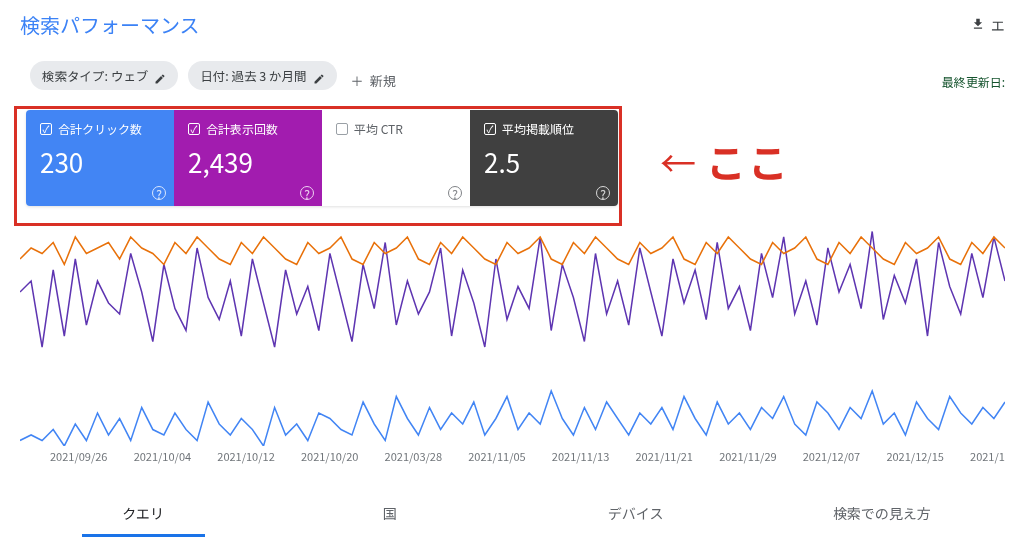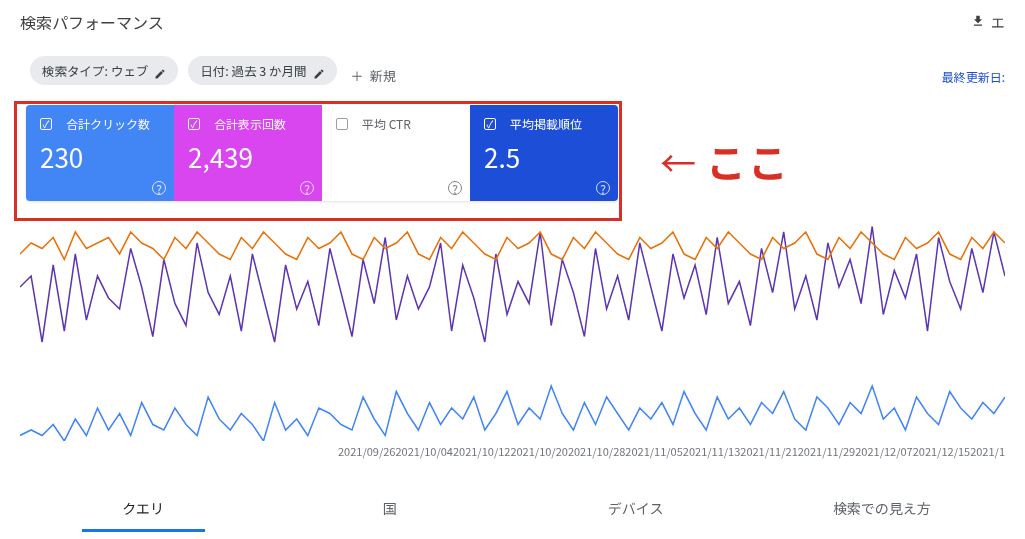--- a/index.html
+++ b/index.html
@@ -13,23 +13,23 @@
     position: relative;
   }
   
   .header {
     display: flex;
     align-items: center;
     justify-content: space-between;
     padding: 10px 20px 8px 20px;
   }
   .page-title {
-    font-size: 16px;
+    font-size: 20px;
     font-weight: 400;
-    color: #404040;
+    color: #3b82f6;
   }
   .export {
     display:flex; align-items:center; gap:6px;
     font-size:14px; color:#3c4043;
   }
   
   .filters {
     display:flex; align-items:flex-end; gap:10px;
     padding: 14px 20px 14px 30px;
   }
@@ -42,21 +42,21 @@
     display:inline-flex; align-items:center; gap:6px;
   }
   .chip .pen { width:12px; height:12px; }
   .add-new {
     display:flex; align-items:center; gap:6px;
     font-size:13px; color:#5f6368;
     margin-left:4px;
   }
   .last-updated {
     margin-left:auto;
-    font-size:12px; color:#1d4ed8;
+    font-size:12px; color:#14532d;
   }
   
   .metrics-wrap {
     padding: 0 20px 0 20px;
     position: relative;
   }
   .red-box {
     position:absolute;
     left:14px; top:-4px;
     width: 608px; height:120px;
@@ -72,42 +72,42 @@
     border-radius: 4px;
     overflow:hidden;
   }
   .metric {
     flex:1;
     padding: 10px 14px;
     position:relative;
     color:#fff;
   }
   .metric .label-row {
-    display:flex; align-items:center; gap:14px;
+    display:flex; align-items:center; gap:6px;
     font-size:12px;
   }
   .metric .value {
     font-size:26px;
     margin-top:6px;
     font-weight:400;
   }
   .metric .help {
     position:absolute; bottom:6px; right:8px;
     font-size:12px; opacity:.8;
     width:14px; height:14px;
     display:flex; align-items:center; justify-content:center;
     border:1px solid currentColor; border-radius:50%;
   }
   .chk { width:12px;height:12px;border:1.5px solid currentColor;display:inline-flex;align-items:center;justify-content:center;border-radius:2px;}
   .chk.on::after{content:"✓";font-size:10px;line-height:1;}
   .metric.clicks { background:#4285f4; }
-  .metric.impr   { background:#d946ef; }
+  .metric.impr   { background:#a21caf; }
   .metric.ctr    { background:#ffffff; color:#5f6368; }
   .metric.ctr .chk { border-color:#9aa0a6; }
-  .metric.pos    { background:#1d4ed8; }
+  .metric.pos    { background:#404040; }
 
   
   .annotation {
     position:absolute;
     left:660px; top: 132px;
     color:#d93025;
     font-size:40px;
     font-weight:700;
     letter-spacing:2px;
     display:flex; align-items:center; gap:8px;
@@ -117,21 +117,21 @@
 
   
   .chart-area {
     padding: 20px 20px 0 20px;
   }
   svg.chart { width: 985px; height: 220px; display:block; }
   .xaxis {
     display:flex;
     padding: 2px 0 0 30px;
     font-size:11px; color:#70757a;
-    justify-content:flex-end;
+    justify-content:space-between;
     width:985px;
   }
 
   
   .tabs {
     display:flex;
     padding: 28px 20px 0 20px;
     font-size:14px;
     color:#5f6368;
     border-top:1px solid transparent;
@@ -236,21 +236,21 @@
         <polyline points="0.0,195.0 11.1,190.0 22.1,195.0 33.2,185.0 44.3,200.0 55.3,180.0 66.4,195.0 77.5,170.0 88.5,190.0 99.6,175.0 110.7,195.0 121.7,165.0 132.8,185.0 143.9,190.0 154.9,170.0 166.0,185.0 177.1,195.0 188.1,160.0 199.2,180.0 210.3,190.0 221.3,175.0 232.4,185.0 243.5,200.0 254.6,165.0 265.6,190.0 276.7,180.0 287.8,195.0 298.8,170.0 309.9,175.0 321.0,185.0 332.0,190.0 343.1,160.0 354.2,180.0 365.2,195.0 376.3,155.0 387.4,175.0 398.4,190.0 409.5,165.0 420.6,185.0 431.6,170.0 442.7,180.0 453.8,160.0 464.8,190.0 475.9,175.0 487.0,155.0 498.0,185.0 509.1,170.0 520.2,180.0 531.2,150.0 542.3,175.0 553.4,190.0 564.4,165.0 575.5,185.0 586.6,160.0 597.6,175.0 608.7,190.0 619.8,170.0 630.8,180.0 641.9,165.0 653.0,185.0 664.0,155.0 675.1,175.0 686.2,190.0 697.2,160.0 708.3,180.0 719.4,170.0 730.4,185.0 741.5,165.0 752.6,175.0 763.7,155.0 774.7,180.0 785.8,190.0 796.9,160.0 807.9,170.0 819.0,185.0 830.1,165.0 841.1,175.0 852.2,150.0 863.3,180.0 874.3,170.0 885.4,190.0 896.5,160.0 907.5,175.0 918.6,185.0 929.7,155.0 940.7,170.0 951.8,180.0 962.9,165.0 973.9,175.0 985.0,160.0" fill="none" stroke="#4285f4" stroke-width="1.5"></polyline>
         <polyline points="0.0,60.0 11.1,50.0 22.1,110.0 33.2,40.0 44.3,100.0 55.3,30.0 66.4,90.0 77.5,50.0 88.5,70.0 99.6,80.0 110.7,25.0 121.7,60.0 132.8,105.0 143.9,35.0 154.9,75.0 166.0,95.0 177.1,20.0 188.1,65.0 199.2,85.0 210.3,50.0 221.3,100.0 232.4,30.0 243.5,70.0 254.6,110.0 265.6,40.0 276.7,80.0 287.8,55.0 298.8,95.0 309.9,25.0 321.0,65.0 332.0,105.0 343.1,35.0 354.2,75.0 365.2,15.0 376.3,90.0 387.4,50.0 398.4,80.0 409.5,60.0 420.6,20.0 431.6,100.0 442.7,40.0 453.8,70.0 464.8,110.0 475.9,30.0 487.0,85.0 498.0,55.0 509.1,75.0 520.2,10.0 531.2,95.0 542.3,35.0 553.4,65.0 564.4,105.0 575.5,25.0 586.6,80.0 597.6,50.0 608.7,90.0 619.8,20.0 630.8,60.0 641.9,100.0 653.0,30.0 664.0,70.0 675.1,40.0 686.2,85.0 697.2,15.0 708.3,75.0 719.4,55.0 730.4,95.0 741.5,25.0 752.6,65.0 763.7,10.0 774.7,80.0 785.8,50.0 796.9,90.0 807.9,20.0 819.0,60.0 830.1,35.0 841.1,75.0 852.2,5.0 863.3,85.0 874.3,45.0 885.4,70.0 896.5,30.0 907.5,100.0 918.6,15.0 929.7,55.0 940.7,80.0 951.8,25.0 962.9,65.0 973.9,10.0 985.0,50.0" fill="none" stroke="#5e35b1" stroke-width="1.5"></polyline>
         <polyline points="0.0,30.0 11.1,20.0 22.1,25.0 33.2,15.0 44.3,35.0 55.3,10.0 66.4,25.0 77.5,20.0 88.5,15.0 99.6,30.0 110.7,10.0 121.7,20.0 132.8,25.0 143.9,35.0 154.9,15.0 166.0,25.0 177.1,10.0 188.1,20.0 199.2,30.0 210.3,35.0 221.3,15.0 232.4,25.0 243.5,10.0 254.6,20.0 265.6,30.0 276.7,35.0 287.8,15.0 298.8,25.0 309.9,20.0 321.0,10.0 332.0,30.0 343.1,35.0 354.2,15.0 365.2,25.0 376.3,20.0 387.4,10.0 398.4,30.0 409.5,35.0 420.6,15.0 431.6,25.0 442.7,10.0 453.8,20.0 464.8,30.0 475.9,35.0 487.0,15.0 498.0,25.0 509.1,20.0 520.2,10.0 531.2,30.0 542.3,35.0 553.4,15.0 564.4,25.0 575.5,10.0 586.6,20.0 597.6,30.0 608.7,35.0 619.8,15.0 630.8,25.0 641.9,20.0 653.0,10.0 664.0,30.0 675.1,35.0 686.2,15.0 697.2,25.0 708.3,10.0 719.4,20.0 730.4,30.0 741.5,35.0 752.6,15.0 763.7,25.0 774.7,20.0 785.8,10.0 796.9,30.0 807.9,35.0 819.0,15.0 830.1,25.0 841.1,10.0 852.2,20.0 863.3,30.0 874.3,35.0 885.4,15.0 896.5,25.0 907.5,20.0 918.6,10.0 929.7,30.0 940.7,35.0 951.8,15.0 962.9,25.0 973.9,10.0 985.0,20.0" fill="none" stroke="#e8710a" stroke-width="1.5"></polyline>
       </g>
   </svg>
   <div class="xaxis" id="xaxis">
       <span>2021/09/26</span>
       <span>2021/10/04</span>
       <span>2021/10/12</span>
       <span>2021/10/20</span>
-      <span>2021/10/28</span>
+      <span>2021/03/28</span>
       <span>2021/11/05</span>
       <span>2021/11/13</span>
       <span>2021/11/21</span>
       <span>2021/11/29</span>
       <span>2021/12/07</span>
       <span>2021/12/15</span>
       <span>2021/1</span>
     </div>
 </div>
 

